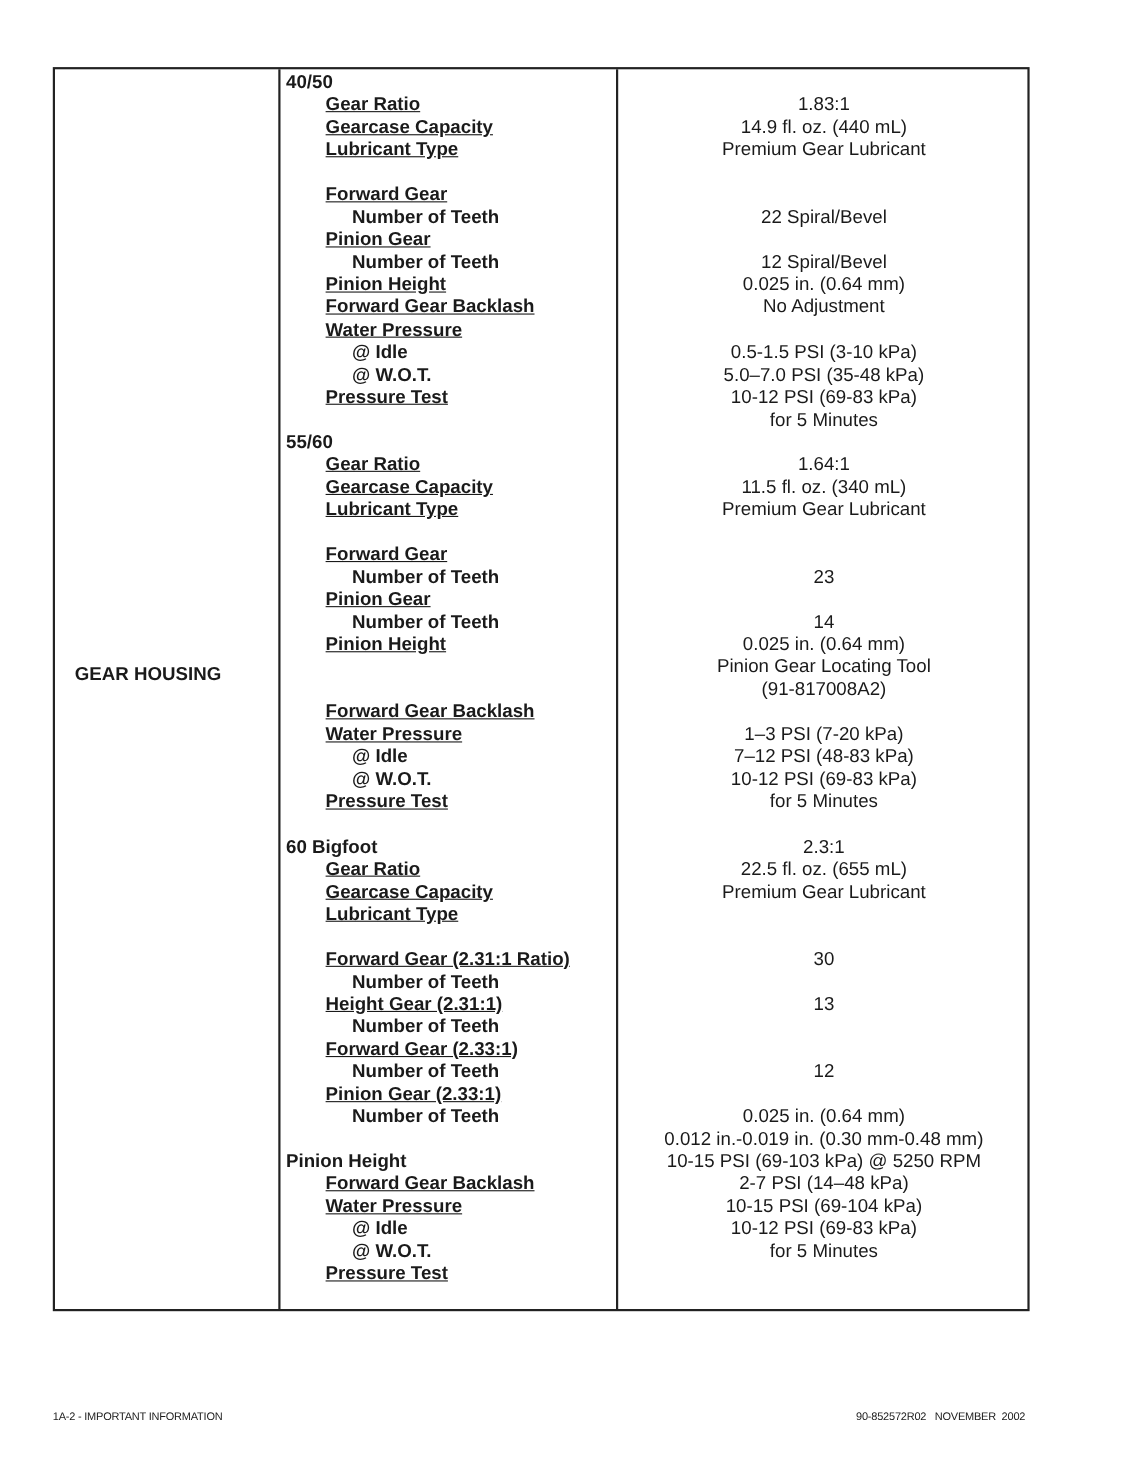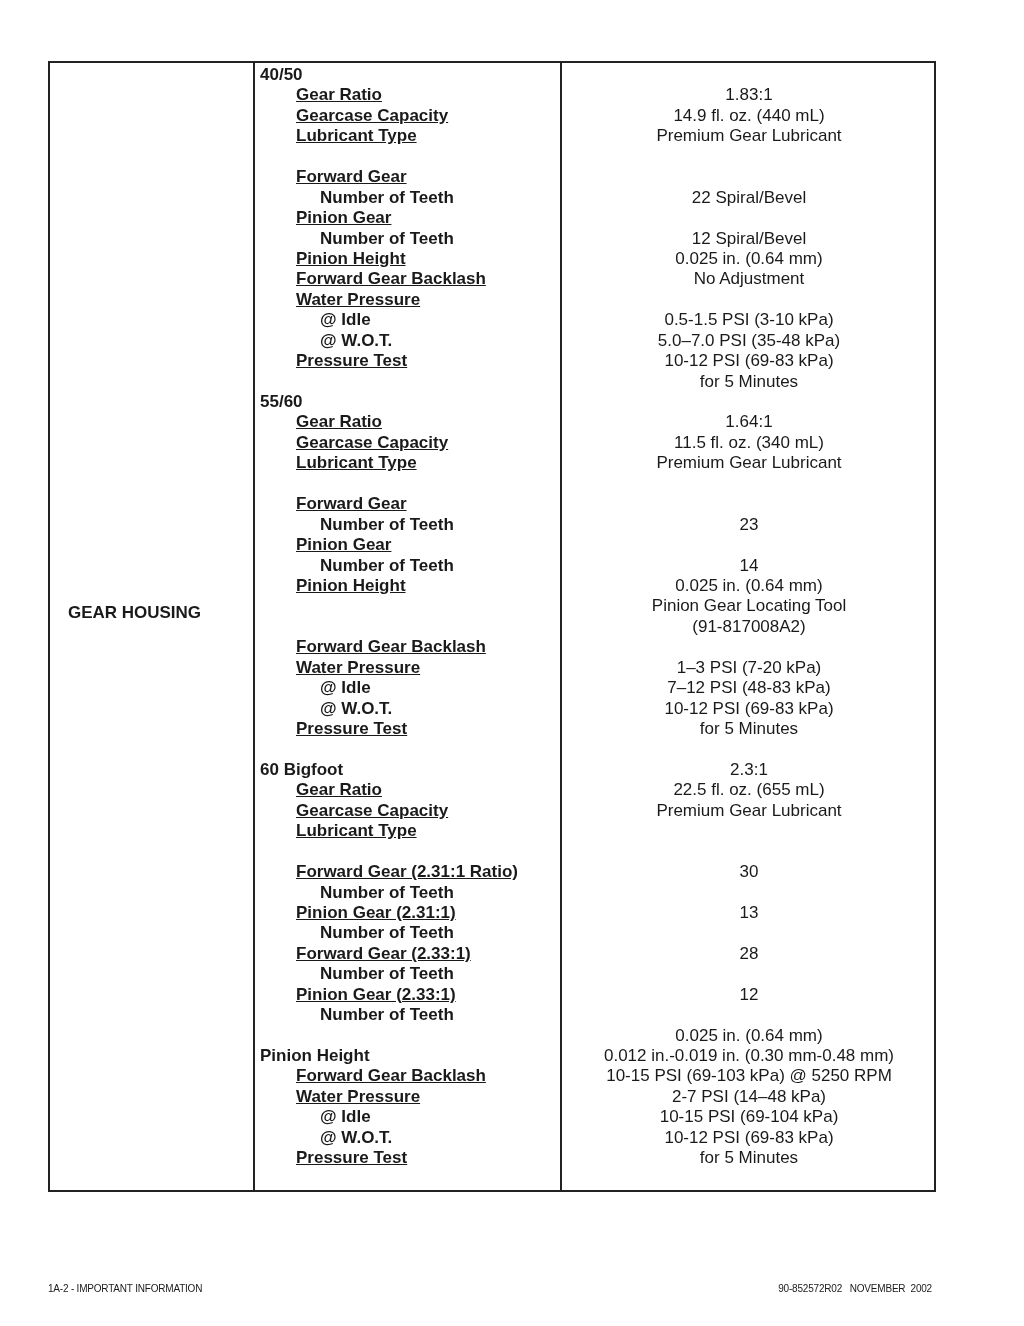--- a/index.html
+++ b/index.html
@@ -65,21 +65,21 @@
       <div class="line indent-2">@ W.O.T.</div>
       <div class="line indent-1">Pressure Test</div>
       <div class="line indent-1"></div>
       <div class="line indent-0">60 Bigfoot</div>
       <div class="line indent-1">Gear Ratio</div>
       <div class="line indent-1">Gearcase Capacity</div>
       <div class="line indent-1">Lubricant Type</div>
       <div class="line indent-1"></div>
       <div class="line indent-1">Forward Gear (2.31:1 Ratio)</div>
       <div class="line indent-2">Number of Teeth</div>
-      <div class="line indent-1">Pinion Gear (2.31:1)</div>
+      <div class="line indent-1">Height Gear (2.31:1)</div>
       <div class="line indent-2">Number of Teeth</div>
       <div class="line indent-1">Forward Gear (2.33:1)</div>
       <div class="line indent-2">Number of Teeth</div>
       <div class="line indent-1">Pinion Gear (2.33:1)</div>
       <div class="line indent-2">Number of Teeth</div>
       <div class="line indent-1"></div>
       <div class="line indent-0">Pinion Height</div>
       <div class="line indent-1">Forward Gear Backlash</div>
       <div class="line indent-1">Water Pressure</div>
       <div class="line indent-2">@ Idle</div>
@@ -124,21 +124,20 @@
       <div class="line"></div>
       <div class="line">2.3:1</div>
       <div class="line">22.5 fl. oz. (655 mL)</div>
       <div class="line">Premium Gear Lubricant</div>
       <div class="line"></div>
       <div class="line"></div>
       <div class="line">30</div>
       <div class="line"></div>
       <div class="line">13</div>
       <div class="line"></div>
-      <div class="line">28</div>
       <div class="line"></div>
       <div class="line">12</div>
       <div class="line"></div>
       <div class="line">0.025 in. (0.64 mm)</div>
       <div class="line">0.012 in.-0.019 in. (0.30 mm-0.48 mm)</div>
       <div class="line">10-15 PSI (69-103 kPa) @ 5250 RPM</div>
       <div class="line">2-7 PSI (14–48 kPa)</div>
       <div class="line">10-15 PSI (69-104 kPa)</div>
       <div class="line">10-12 PSI (69-83 kPa)</div>
       <div class="line">for 5 Minutes</div>

